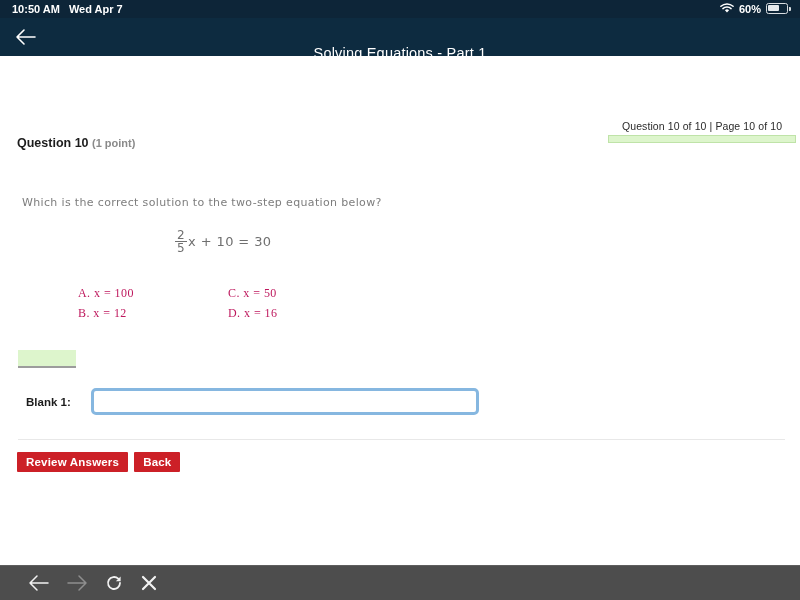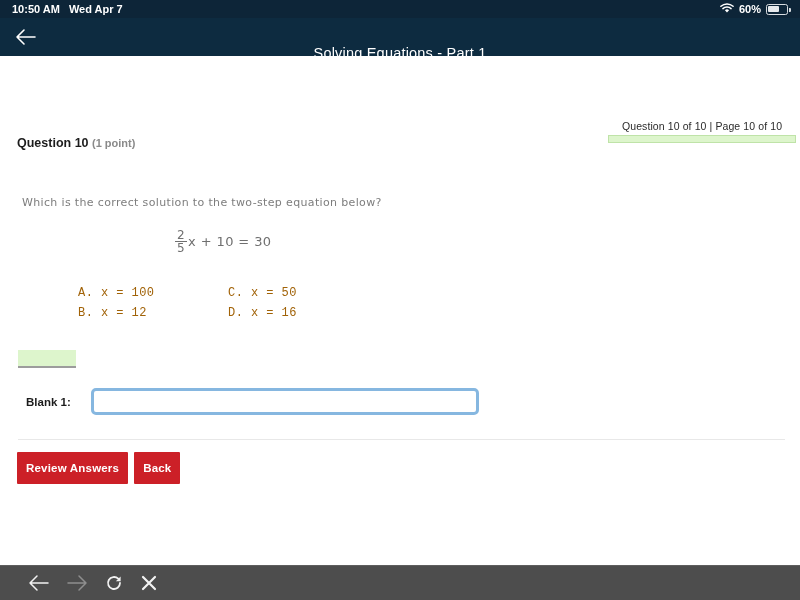--- a/index.html
+++ b/index.html
@@ -28,21 +28,20 @@
     font-weight: bold;
     box-sizing: border-box;
   }
   .status-left {
     display: flex;
     align-items: center;
     gap: 9px;
   }
   .status-right {
     display: flex;
-    align-items: center;
     gap: 5px;
   }
   .wifi-icon { display: block; }
   .battery {
     width: 22px;
     height: 11px;
     border: 1.3px solid #d8dde1;
     border-radius: 2.5px;
     position: relative;
     box-sizing: border-box;
@@ -175,23 +174,23 @@
   .frac .num { padding: 0 2px; }
   .frac .den {
     padding: 0 2px;
     border-top: 1.4px solid #6f6f6f;
   }
 
   .q-choices {
     margin-top: 30px;
     margin-left: 78px;
     display: flex;
-    font-family: Liberation Mono, monospace;
+    font-family: Liberation Serif, serif;
     font-size: 12px;
-    color: #a16207;
+    color: #be185d;
     letter-spacing: 0.45px;
     line-height: 1.6;
   }
   .choice-col { width: 150px; }
 
   
   .answer-stub {
     position: absolute;
     left: 18px;
     top: 294px;
@@ -243,21 +242,21 @@
     top: 396px;
     display: flex;
     gap: 6px;
   }
   .btn {
     background: #cc2027;
     color: #ffffff;
     border: none;
     font-size: 11.5px;
     font-weight: bold;
-    padding: 10px 9px;
+    padding: 4px 9px;
     cursor: pointer;
     font-family: "Liberation Sans", sans-serif;
     border-radius: 1px;
     letter-spacing: 0.2px;
   }
 
   
   .bottom-bar {
     position: absolute;
     left: 0;

